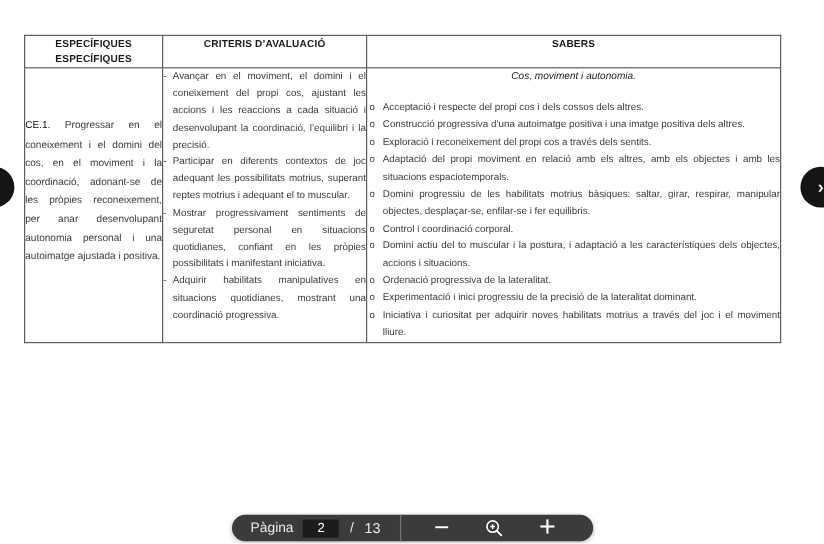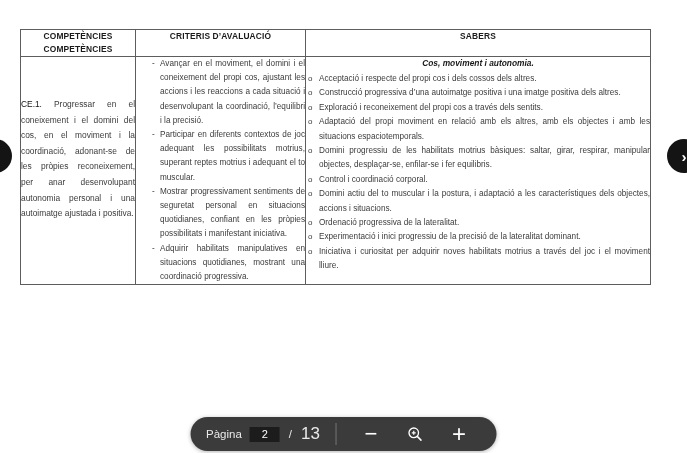--- a/index.html
+++ b/index.html
@@ -87,36 +87,35 @@
   }
   ul.crit li {
     position: relative;
     font-size: 8.2px;
     line-height: 14.2px;
     color: #3b3b3b;
     text-align: justify;
     text-justify: inter-word;
     padding-left: 8px;
     margin-bottom: 0px;
-    margin-left: 16px;
   }
   ul.crit li::before {
     content: "-";
     position: absolute;
     left: 0; top: 0;
     color: #3b3b3b;
   }
 
   .sabers-title {
     text-align: center;
     font-size: 8.4px;
-    font-weight: bold;
+    font-weight: normal;
     font-style: italic;
     color: #1a1a1a;
-    margin: 1px 0 4px 0;
+    margin: 1px 0 15px 0;
   }
   ul.sabers {
     list-style: none;
     margin: 0; padding: 0;
   }
   ul.sabers li {
     position: relative;
     font-size: 8.2px;
     line-height: 14.4px;
     color: #3b3b3b;
@@ -149,21 +148,21 @@
   }
   #nav-prev { left: -22px; top: 139px; }
   #nav-next { right: -14px; top: 139px; }
 
   
   #toolbar {
     position: absolute;
     left: 50%;
     transform: translateX(-50%);
     bottom: 2px;
-    height: 34px;
+    height: 22px;
     background: #3b3b3b;
     border-radius: 19px;
     display: flex;
     align-items: center;
     padding: 0 16px;
     box-shadow: 0 1px 4px rgba(0,0,0,0.3);
   }
   .tb-group {
     display: flex;
     align-items: center;
@@ -186,21 +185,21 @@
     padding: 0;
     outline: none;
   }
   .tb-sep-slash {
     color: #e9e9e9;
     font-size: 11.5px;
     margin: 0 9px;
   }
   .tb-total {
     color: #e9e9e9;
-    font-size: 17px;
+    font-size: 12px;
     margin-right: 14px;
   }
   .tb-divider {
     width: 1px;
     height: 22px;
     background: #757575;
     margin: 0 12px 0 2px;
   }
   .tb-btn {
     color: #ffffff;
@@ -226,21 +225,21 @@
   <div id="page">
     <table class="doc">
       <colgroup>
         <col style="width:115px">
         <col style="width:170px">
         <col style="width:345px">
       </colgroup>
       <tbody>
         <tr>
           <td class="head-cell">
-            <span>COMPETÈNCIES COMPETÈNCIES</span>
+            <span>ESPECÍFIQUES ESPECÍFIQUES</span>
           </td>
           <td class="head-cell">
             <span>CRITERIS D’AVALUACIÓ</span>
           </td>
           <td class="head-cell">
             <span>SABERS</span>
           </td>
         </tr>
         <tr>
           <td class="body-cell">

